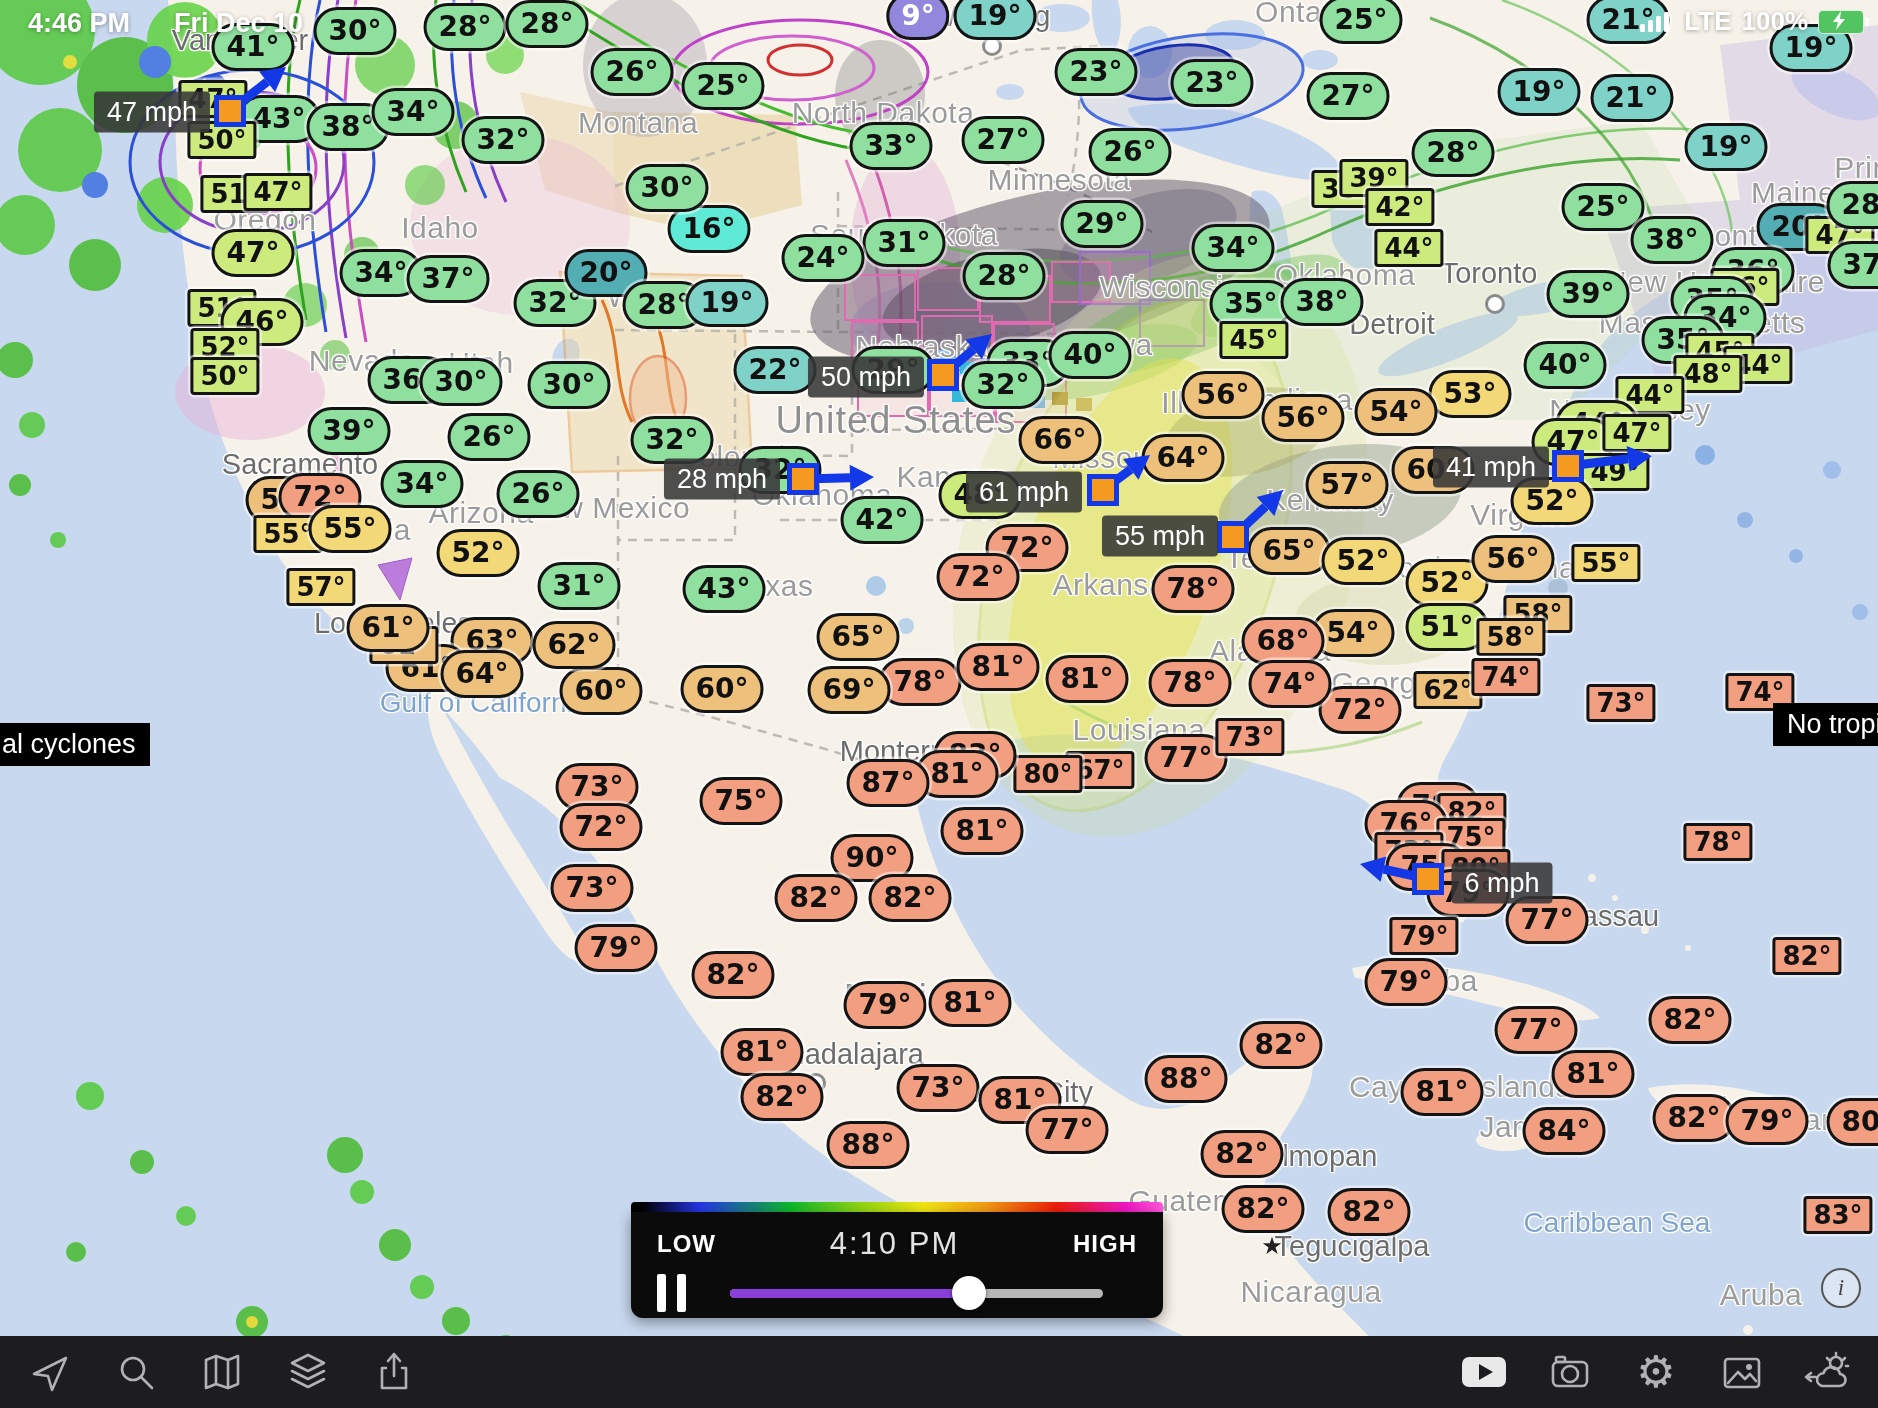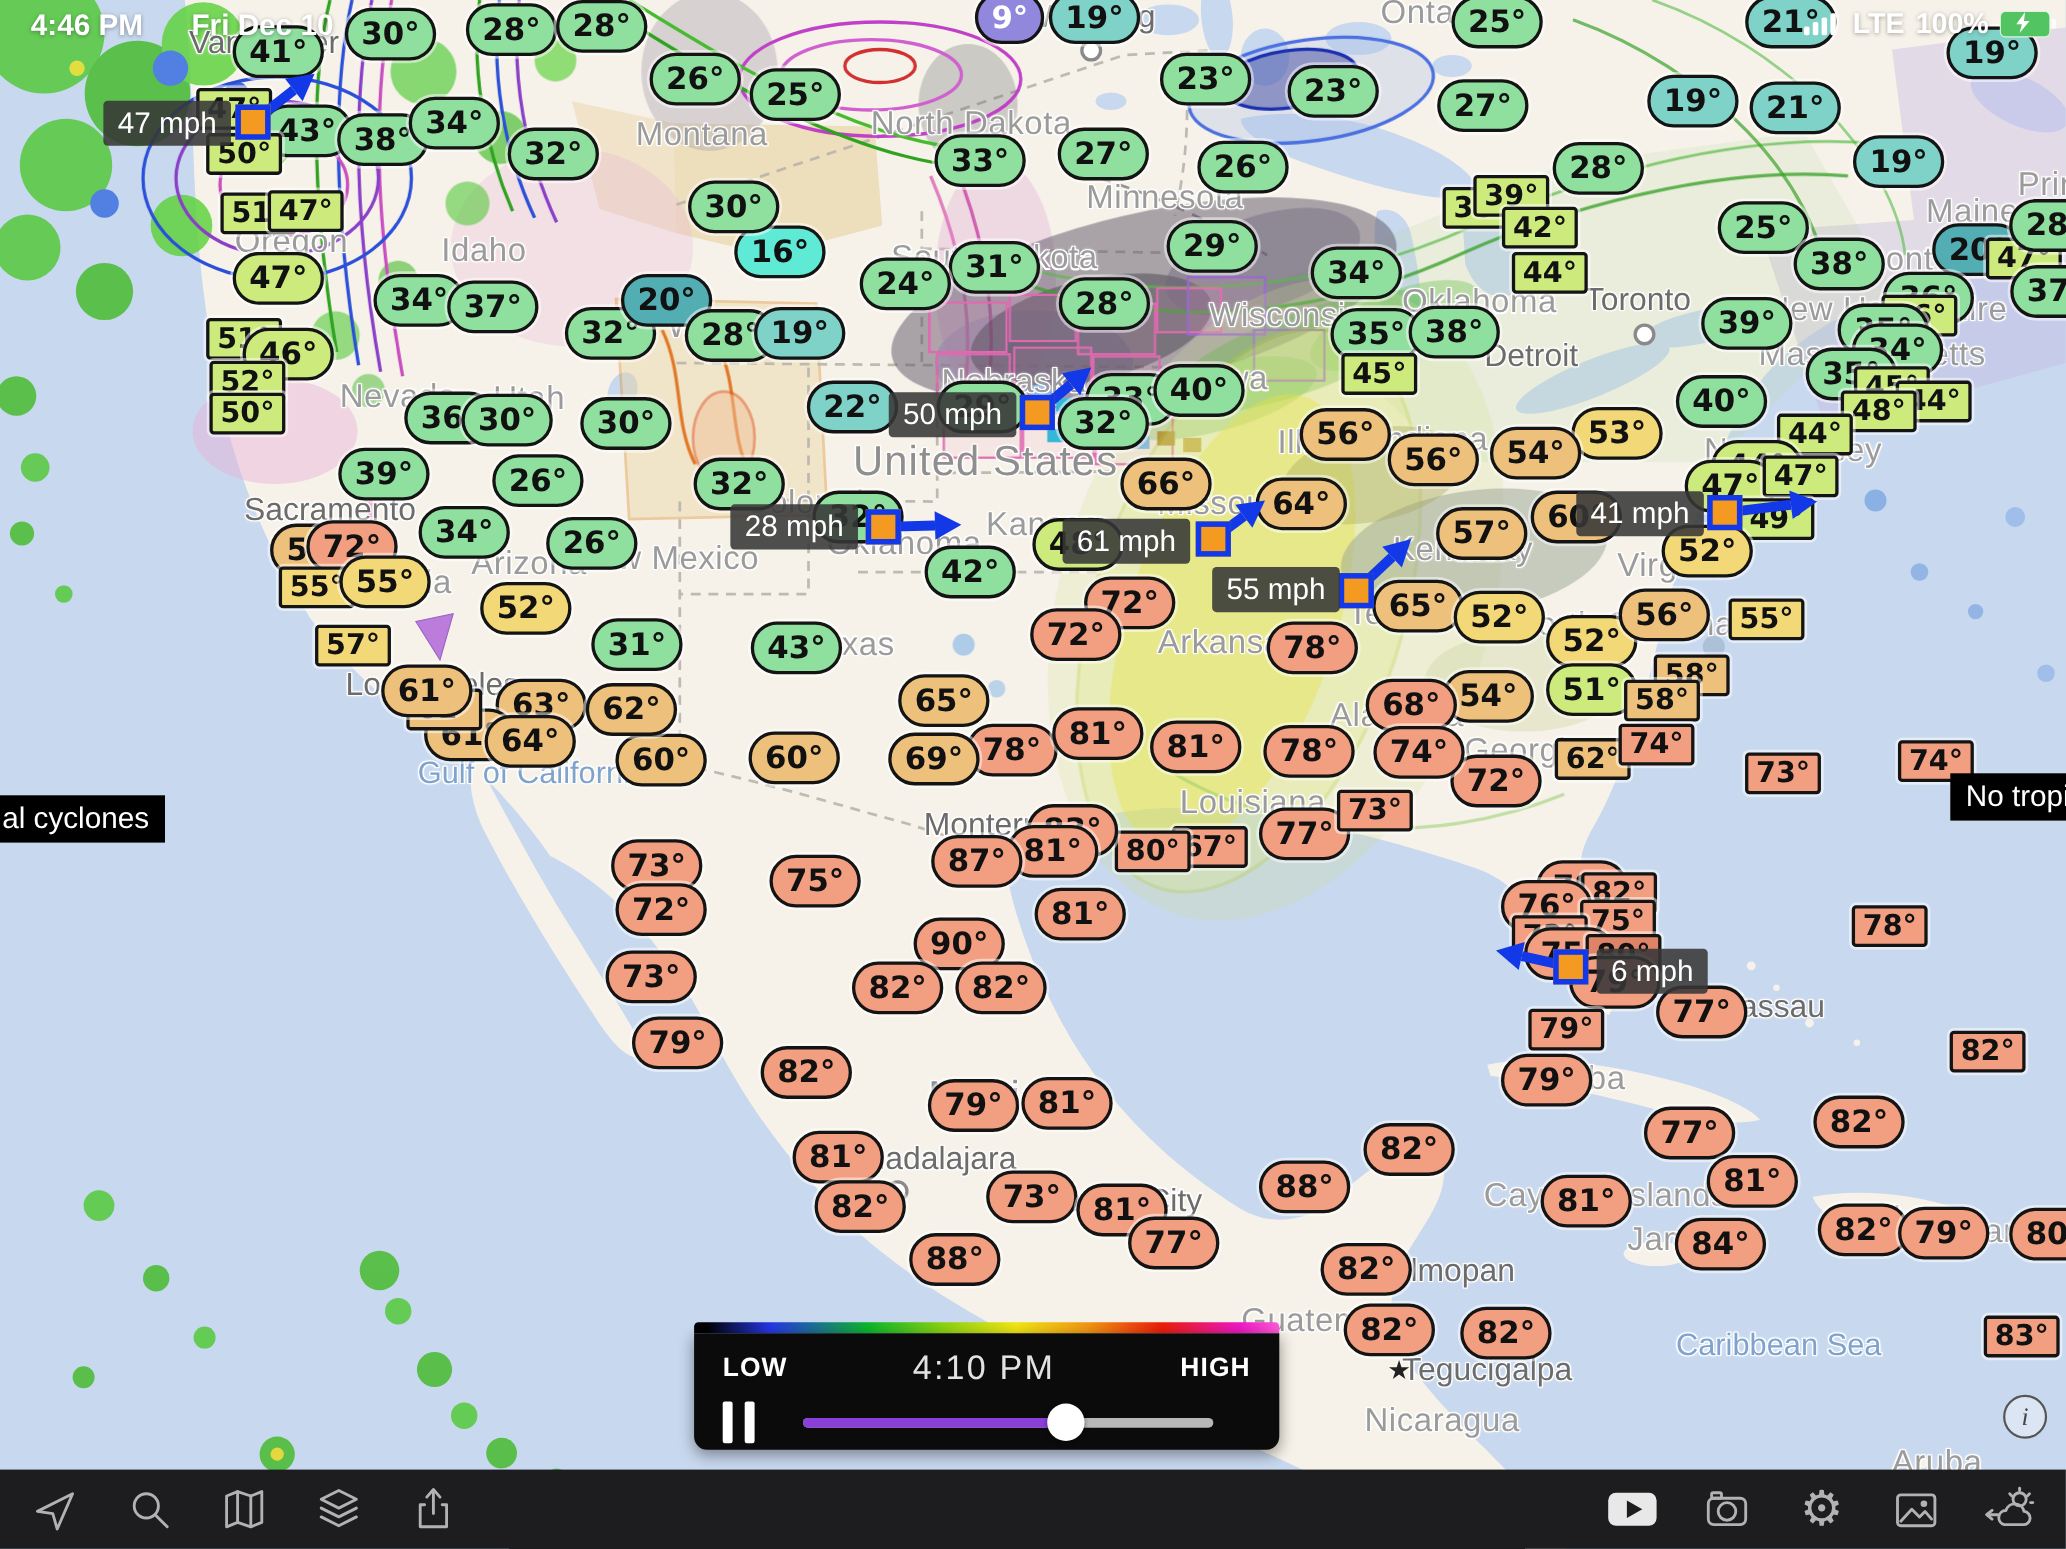--- a/index.html
+++ b/index.html
@@ -315,21 +315,21 @@
       <div class="lbl state" style="left: 1793px; top: 193px;">Maine</div>
       <div class="lbl state" style="left: 1306px; top: 12px;">Ontario</div>
       <div class="lbl state" style="left: 1862px; top: 168px;">Prin</div>
       <div class="lbl state" style="left: 1441px; top: 981px;">Cuba</div>
       <div class="lbl state" style="left: 1697px; top: 1108px;">Haiti</div>
       <div class="lbl state" style="left: 1537px; top: 1127px;">Jamaica</div>
       <div class="lbl state" style="left: 1460px; top: 1087px;">Cayman Islands</div>
       <div class="lbl state" style="left: 1848px; top: 1120px;">Santo Do</div>
       <div class="lbl state" style="left: 1311px; top: 1292px;">Nicaragua</div>
       <div class="lbl state" style="left: 1204px; top: 1201px;">Guatemala</div>
-      <div class="lbl state" style="left: 1761px; top: 1295px; margin-top: 35px;">Aruba</div>
+      <div class="lbl state" style="left: 1761px; top: 1295px;">Aruba</div>
       <div class="lbl city" style="left: 990px; top: 16px;">Winnipeg</div>
       <div class="lbl city" style="left: 240px; top: 40px;">Vancouver</div>
       <div class="lbl city" style="left: 1489px; top: 273px;">Toronto</div>
       <div class="lbl city" style="left: 1392px; top: 324px;">Detroit</div>
       <div class="lbl city" style="left: 300px; top: 464px;">Sacramento</div>
       <div class="lbl city" style="left: 393px; top: 623px;">Los Angeles</div>
       <div class="lbl city" style="left: 905px; top: 751px;">Monterrey</div>
       <div class="lbl city" style="left: 845px; top: 1054px;">Guadalajara</div>
       <div class="lbl city" style="left: 1018px; top: 1092px;">Mexico City</div>
       <div class="lbl city" style="left: 1610px; top: 916px;">Nassau</div>

